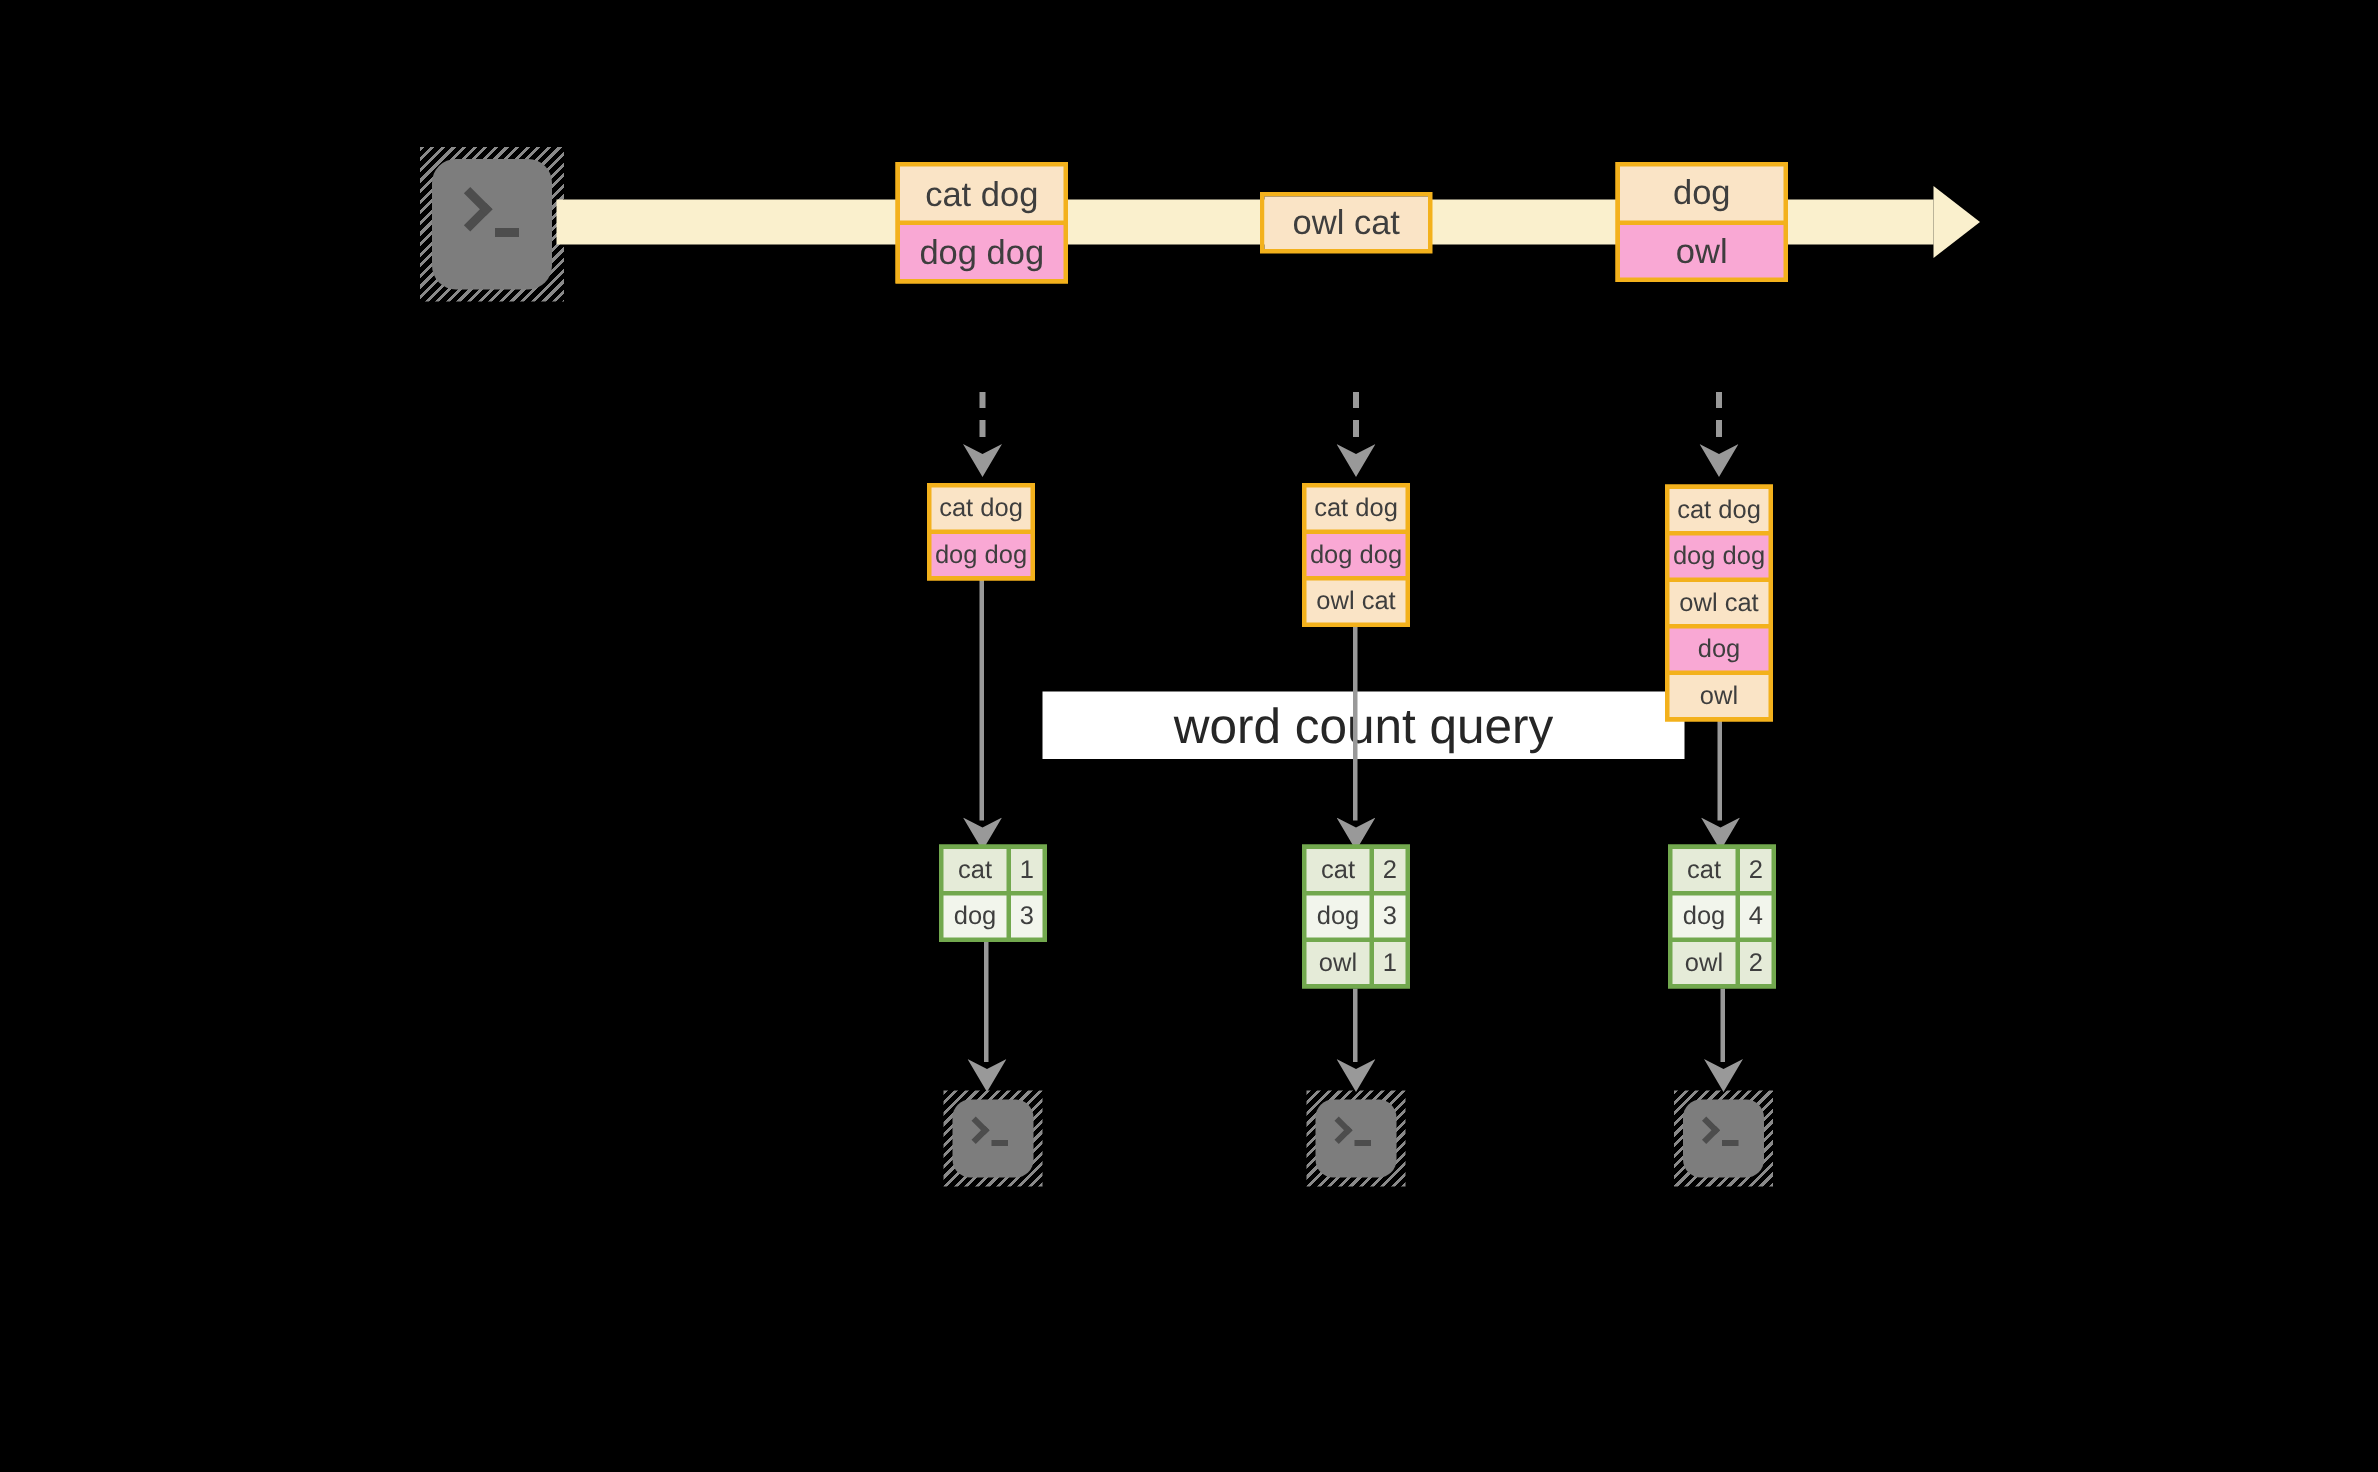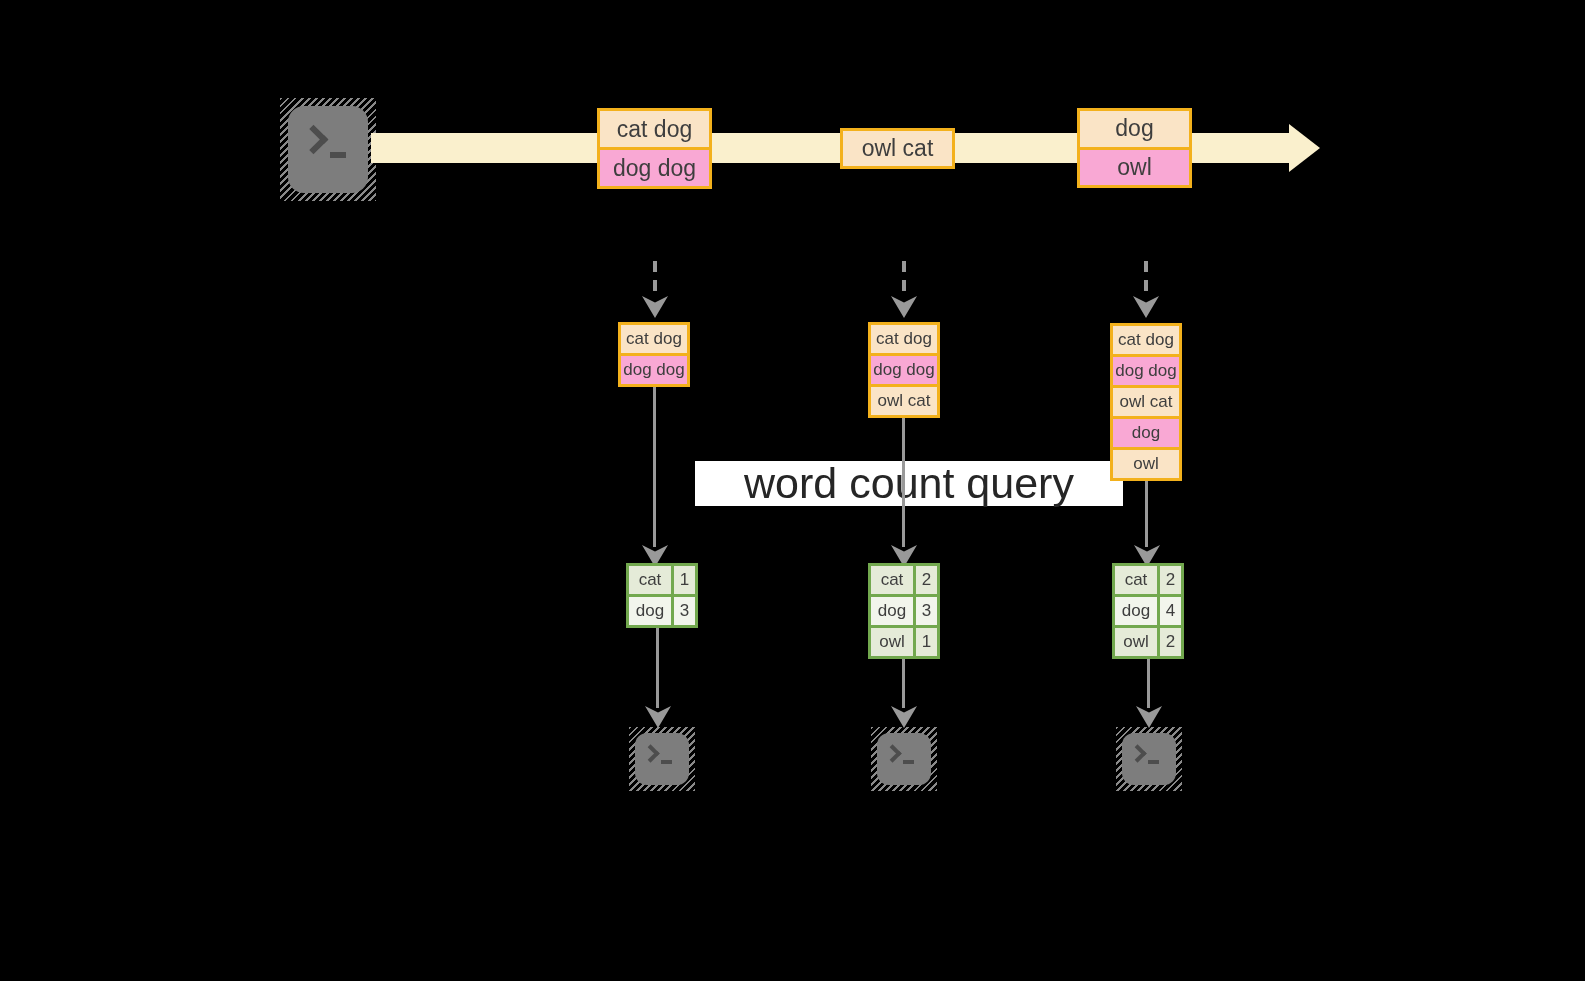--- a/index.html
+++ b/index.html
@@ -35,21 +35,21 @@
   
   .dashline{position:absolute;width:4px;z-index:2;
             background:repeating-linear-gradient(180deg,#999 0 11px,transparent 11px 19px);}
   .vline{position:absolute;width:3px;background:#999;z-index:2;}
   .vhead{position:absolute;width:26px;height:22px;background:#999;z-index:2;
          clip-path:polygon(0 0,50% 30%,100% 0,50% 100%);}
 
   
   .banner{position:absolute;left:695px;top:461px;width:428px;height:45px;background:#fff;z-index:1;
           display:flex;align-items:center;justify-content:center;}
-  .banner span{position:relative;z-index:3;font-size:43px;color:#262626;text-align:right;}
+  .banner span{position:relative;z-index:3;font-size:33px;color:#262626;text-align:right;}
 
   
   .gtable{position:absolute;box-sizing:border-box;border:3px solid #72A84E;background:#72A84E;
           display:flex;flex-direction:column;z-index:4;width:72px;}
   .grow{display:flex;align-items:center;}
   .grow + .grow{margin-top:3px;}
   .gword{width:42px;height:28px;display:flex;align-items:center;justify-content:center;font-size:17px;}
   .gcount{flex:1;height:28px;margin-left:3px;display:flex;align-items:center;justify-content:center;font-size:17px;}
   .gdark .gword,.gdark .gcount{background:#E5EBD8;}
   .glight .gword,.glight .gcount{background:#F2F5EC;}

